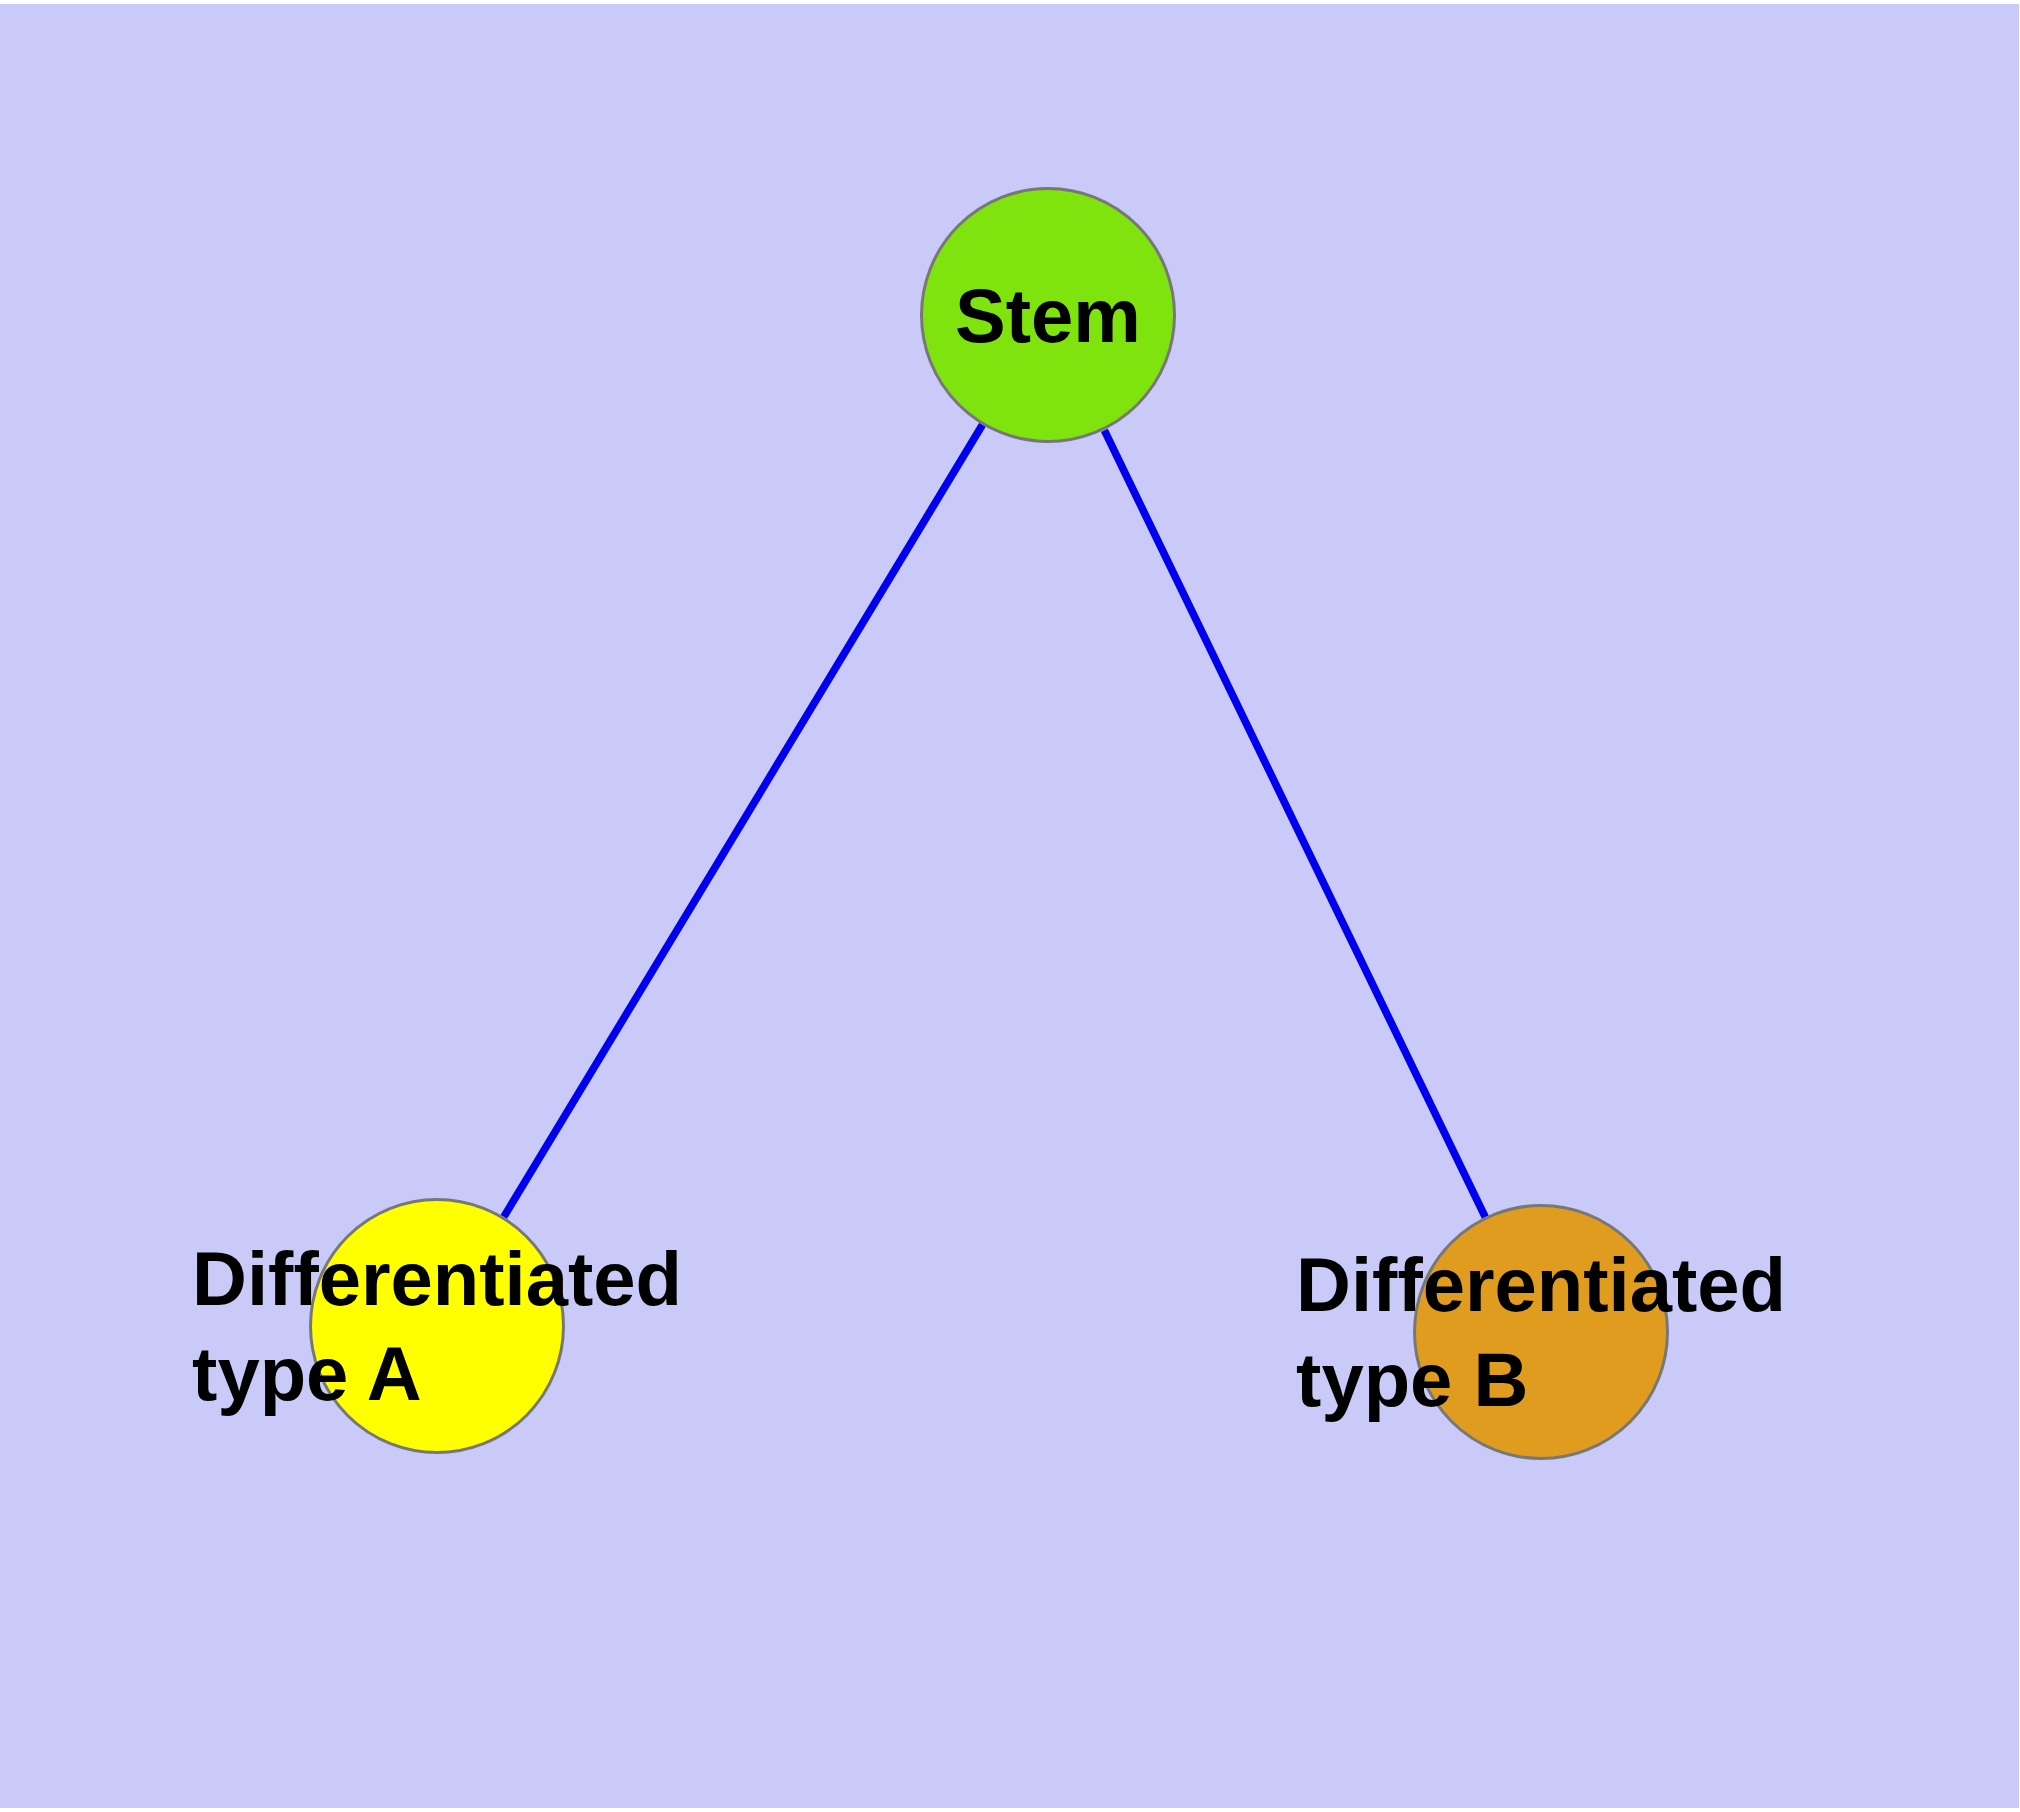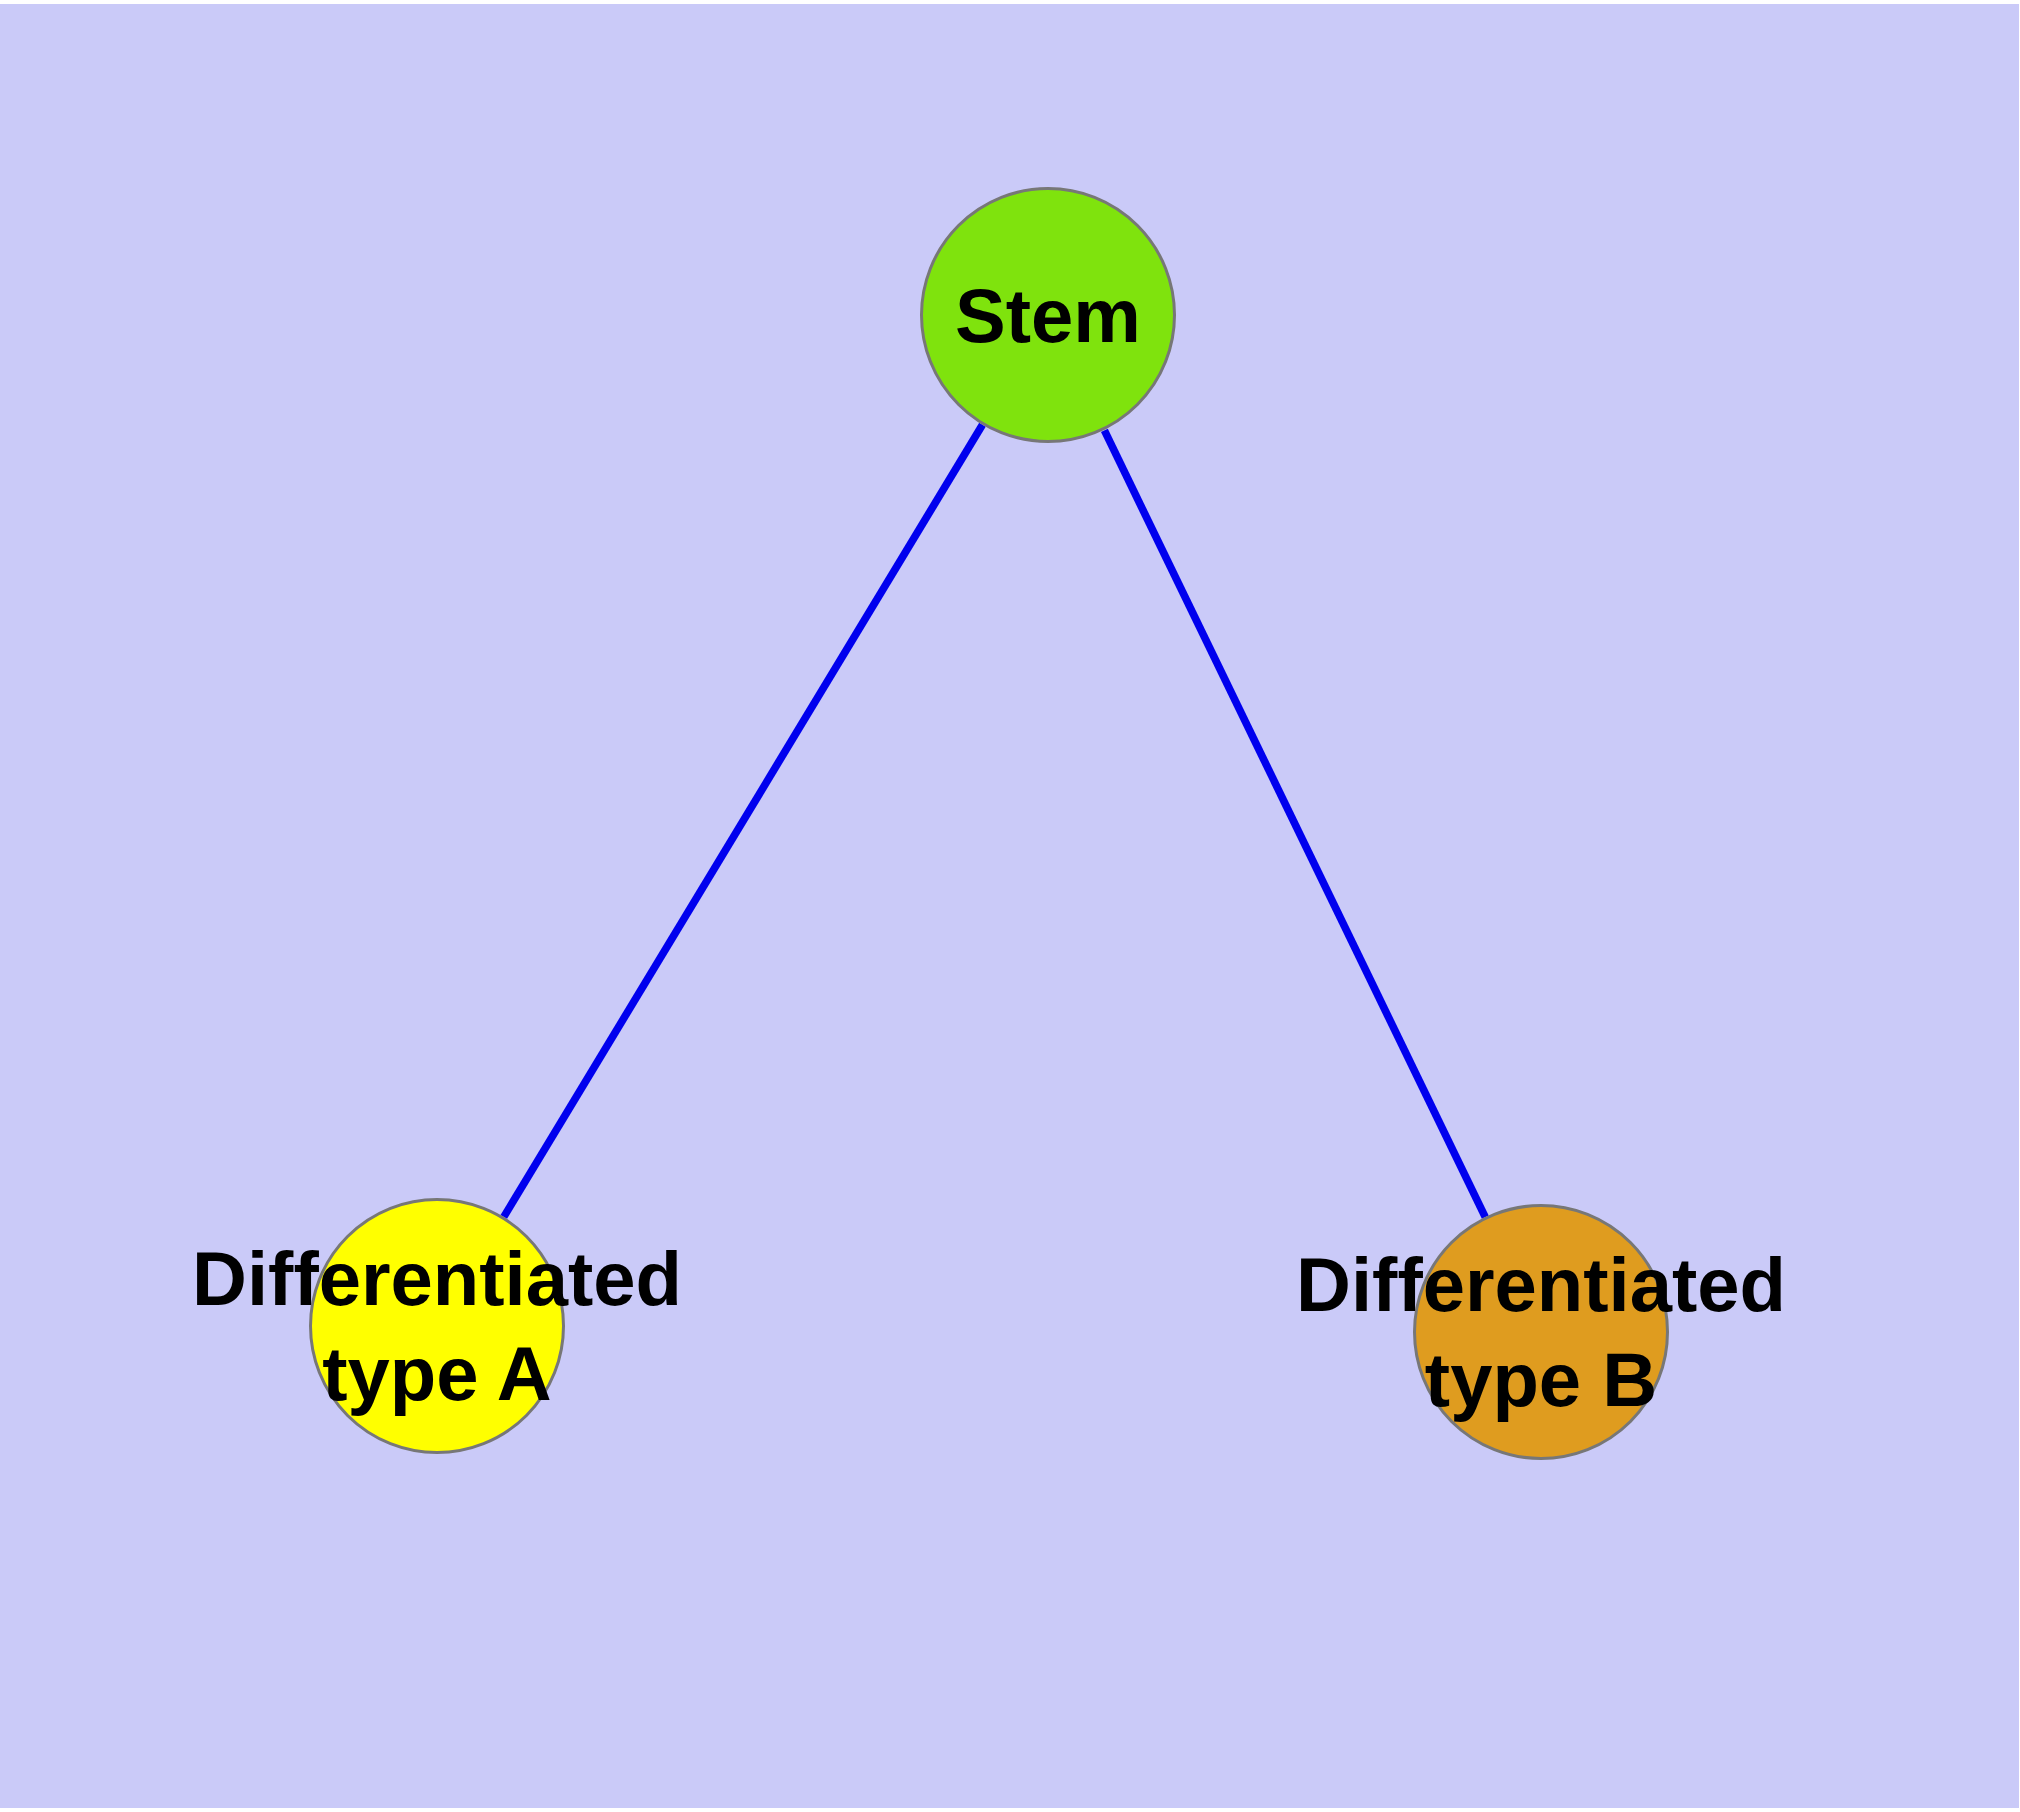--- a/index.html
+++ b/index.html
@@ -36,21 +36,21 @@
     box-sizing: border-box;
     display: flex;
     align-items: center;
     justify-content: center;
   }
   .node-label {
     font-size: 76px;
     font-weight: 700;
     line-height: 95px;
     color: #000000;
-    text-align: center;
+    text-align: left;
     white-space: pre-line;
     overflow: visible;
   }
 </style>
 </head>
 <body style="background: rgb(255, 255, 255);">
 
 <div class="page">
 
   <div class="bg" style="background: rgb(202, 202, 248);"></div>

